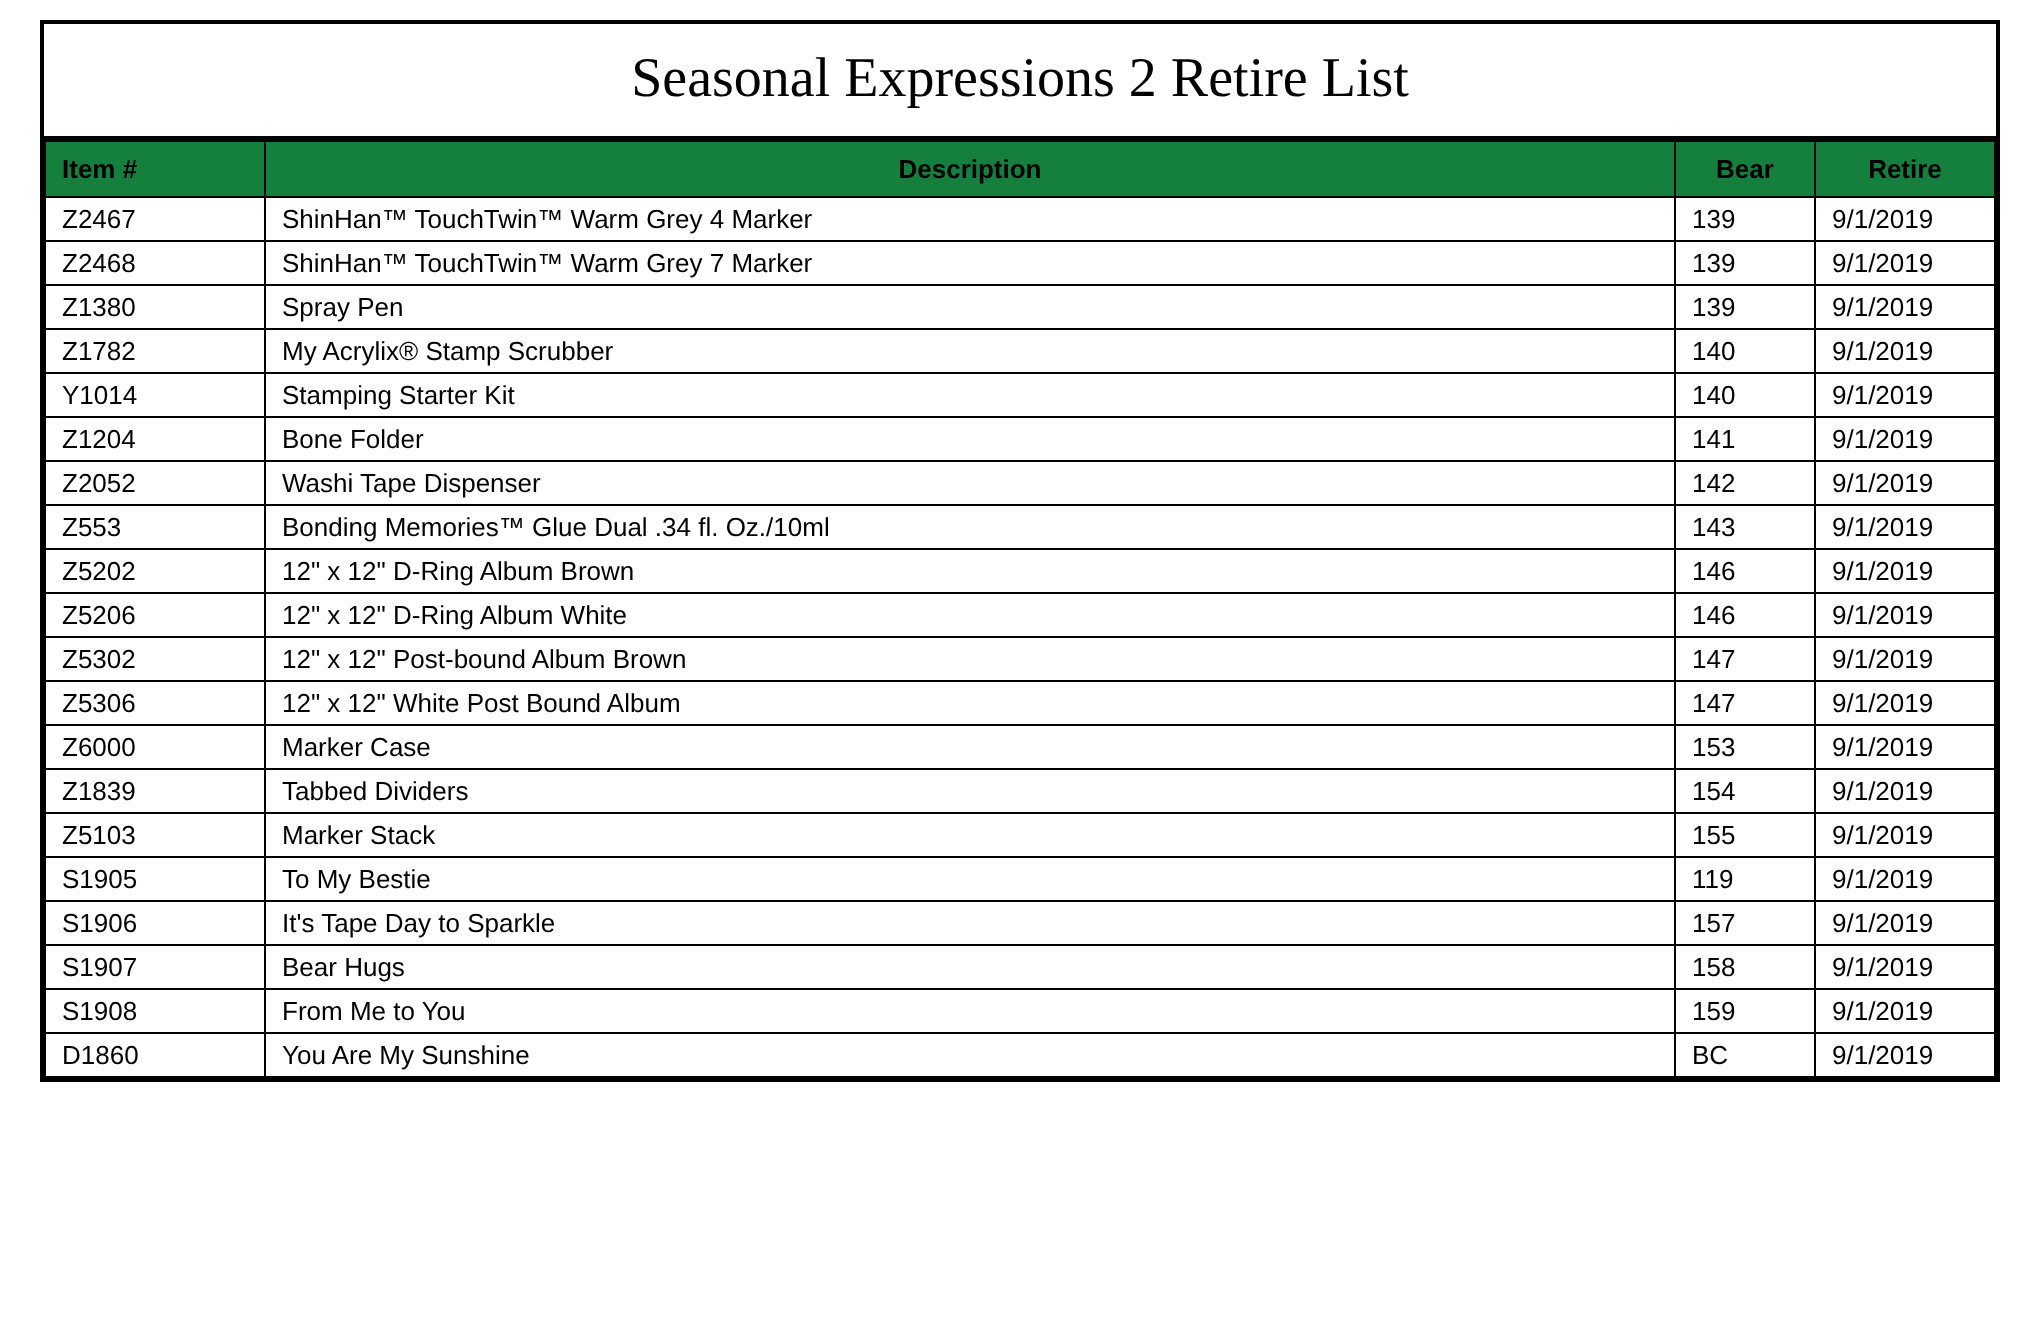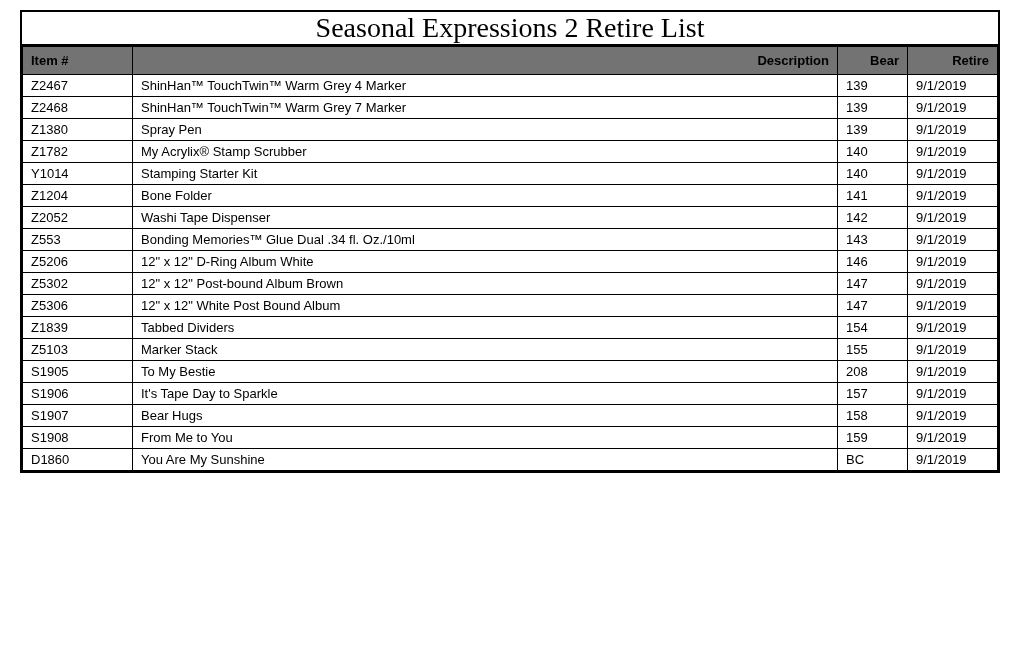--- a/index.html
+++ b/index.html
@@ -20,46 +20,46 @@
       padding: 10px;
     }
 
     .container {
       width: 980px;
       border: 2px solid #000;
     }
 
     .title-row {
       text-align: center;
-      padding: 0 10px;
+      padding: 12px 10px;
       border-bottom: 2px solid #000;
     }
 
     .title-text {
       font-size: 28px;
       font-weight: normal;
       font-family: Georgia, serif;
     }
 
     table {
       width: 100%;
       border-collapse: collapse;
     }
 
     thead tr th {
       border: 1px solid #000;
       padding: 6px 8px;
       font-weight: bold;
       text-align: left;
-      background: #737373;
+      background: #15803d;
       margin-top: 36px;
     }
 
     thead tr th.center {
-      text-align: right;
+      text-align: center;
     }
 
     tbody tr td {
       border: 1px solid #000;
       padding: 3px 8px;
     }
 
     tbody tr td.right {
     }
 
@@ -138,53 +138,65 @@
           <td class="right">142</td>
           <td class="right">9/1/2019</td>
         </tr>
         <tr>
           <td>Z553</td>
           <td>Bonding Memories™ Glue Dual .34 fl. Oz./10ml</td>
           <td class="right">143</td>
           <td class="right">9/1/2019</td>
         </tr>
         <tr>
+          <td>Z5202</td>
+          <td>12" x 12"  D-Ring Album Brown</td>
+          <td class="right">146</td>
+          <td class="right">9/1/2019</td>
+        </tr>
+        <tr>
           <td>Z5206</td>
           <td>12" x 12"  D-Ring Album White</td>
           <td class="right">146</td>
           <td class="right">9/1/2019</td>
         </tr>
         <tr>
           <td>Z5302</td>
           <td>12" x 12"  Post-bound Album Brown</td>
           <td class="right">147</td>
           <td class="right">9/1/2019</td>
         </tr>
         <tr>
           <td>Z5306</td>
           <td>12" x 12" White Post Bound Album</td>
           <td class="right">147</td>
           <td class="right">9/1/2019</td>
         </tr>
         <tr>
+          <td>Z6000</td>
+          <td>Marker Case</td>
+          <td class="right">153</td>
+          <td class="right">9/1/2019</td>
+        </tr>
+        <tr>
           <td>Z1839</td>
           <td>Tabbed Dividers</td>
           <td class="right">154</td>
           <td class="right">9/1/2019</td>
         </tr>
         <tr>
           <td>Z5103</td>
           <td>Marker Stack</td>
           <td class="right">155</td>
           <td class="right">9/1/2019</td>
         </tr>
         <tr>
           <td>S1905</td>
           <td>To My Bestie</td>
-          <td class="right">208</td>
+          <td class="right">119</td>
           <td class="right">9/1/2019</td>
         </tr>
         <tr>
           <td>S1906</td>
           <td>It's Tape Day to Sparkle</td>
           <td class="right">157</td>
           <td class="right">9/1/2019</td>
         </tr>
         <tr>
           <td>S1907</td>

